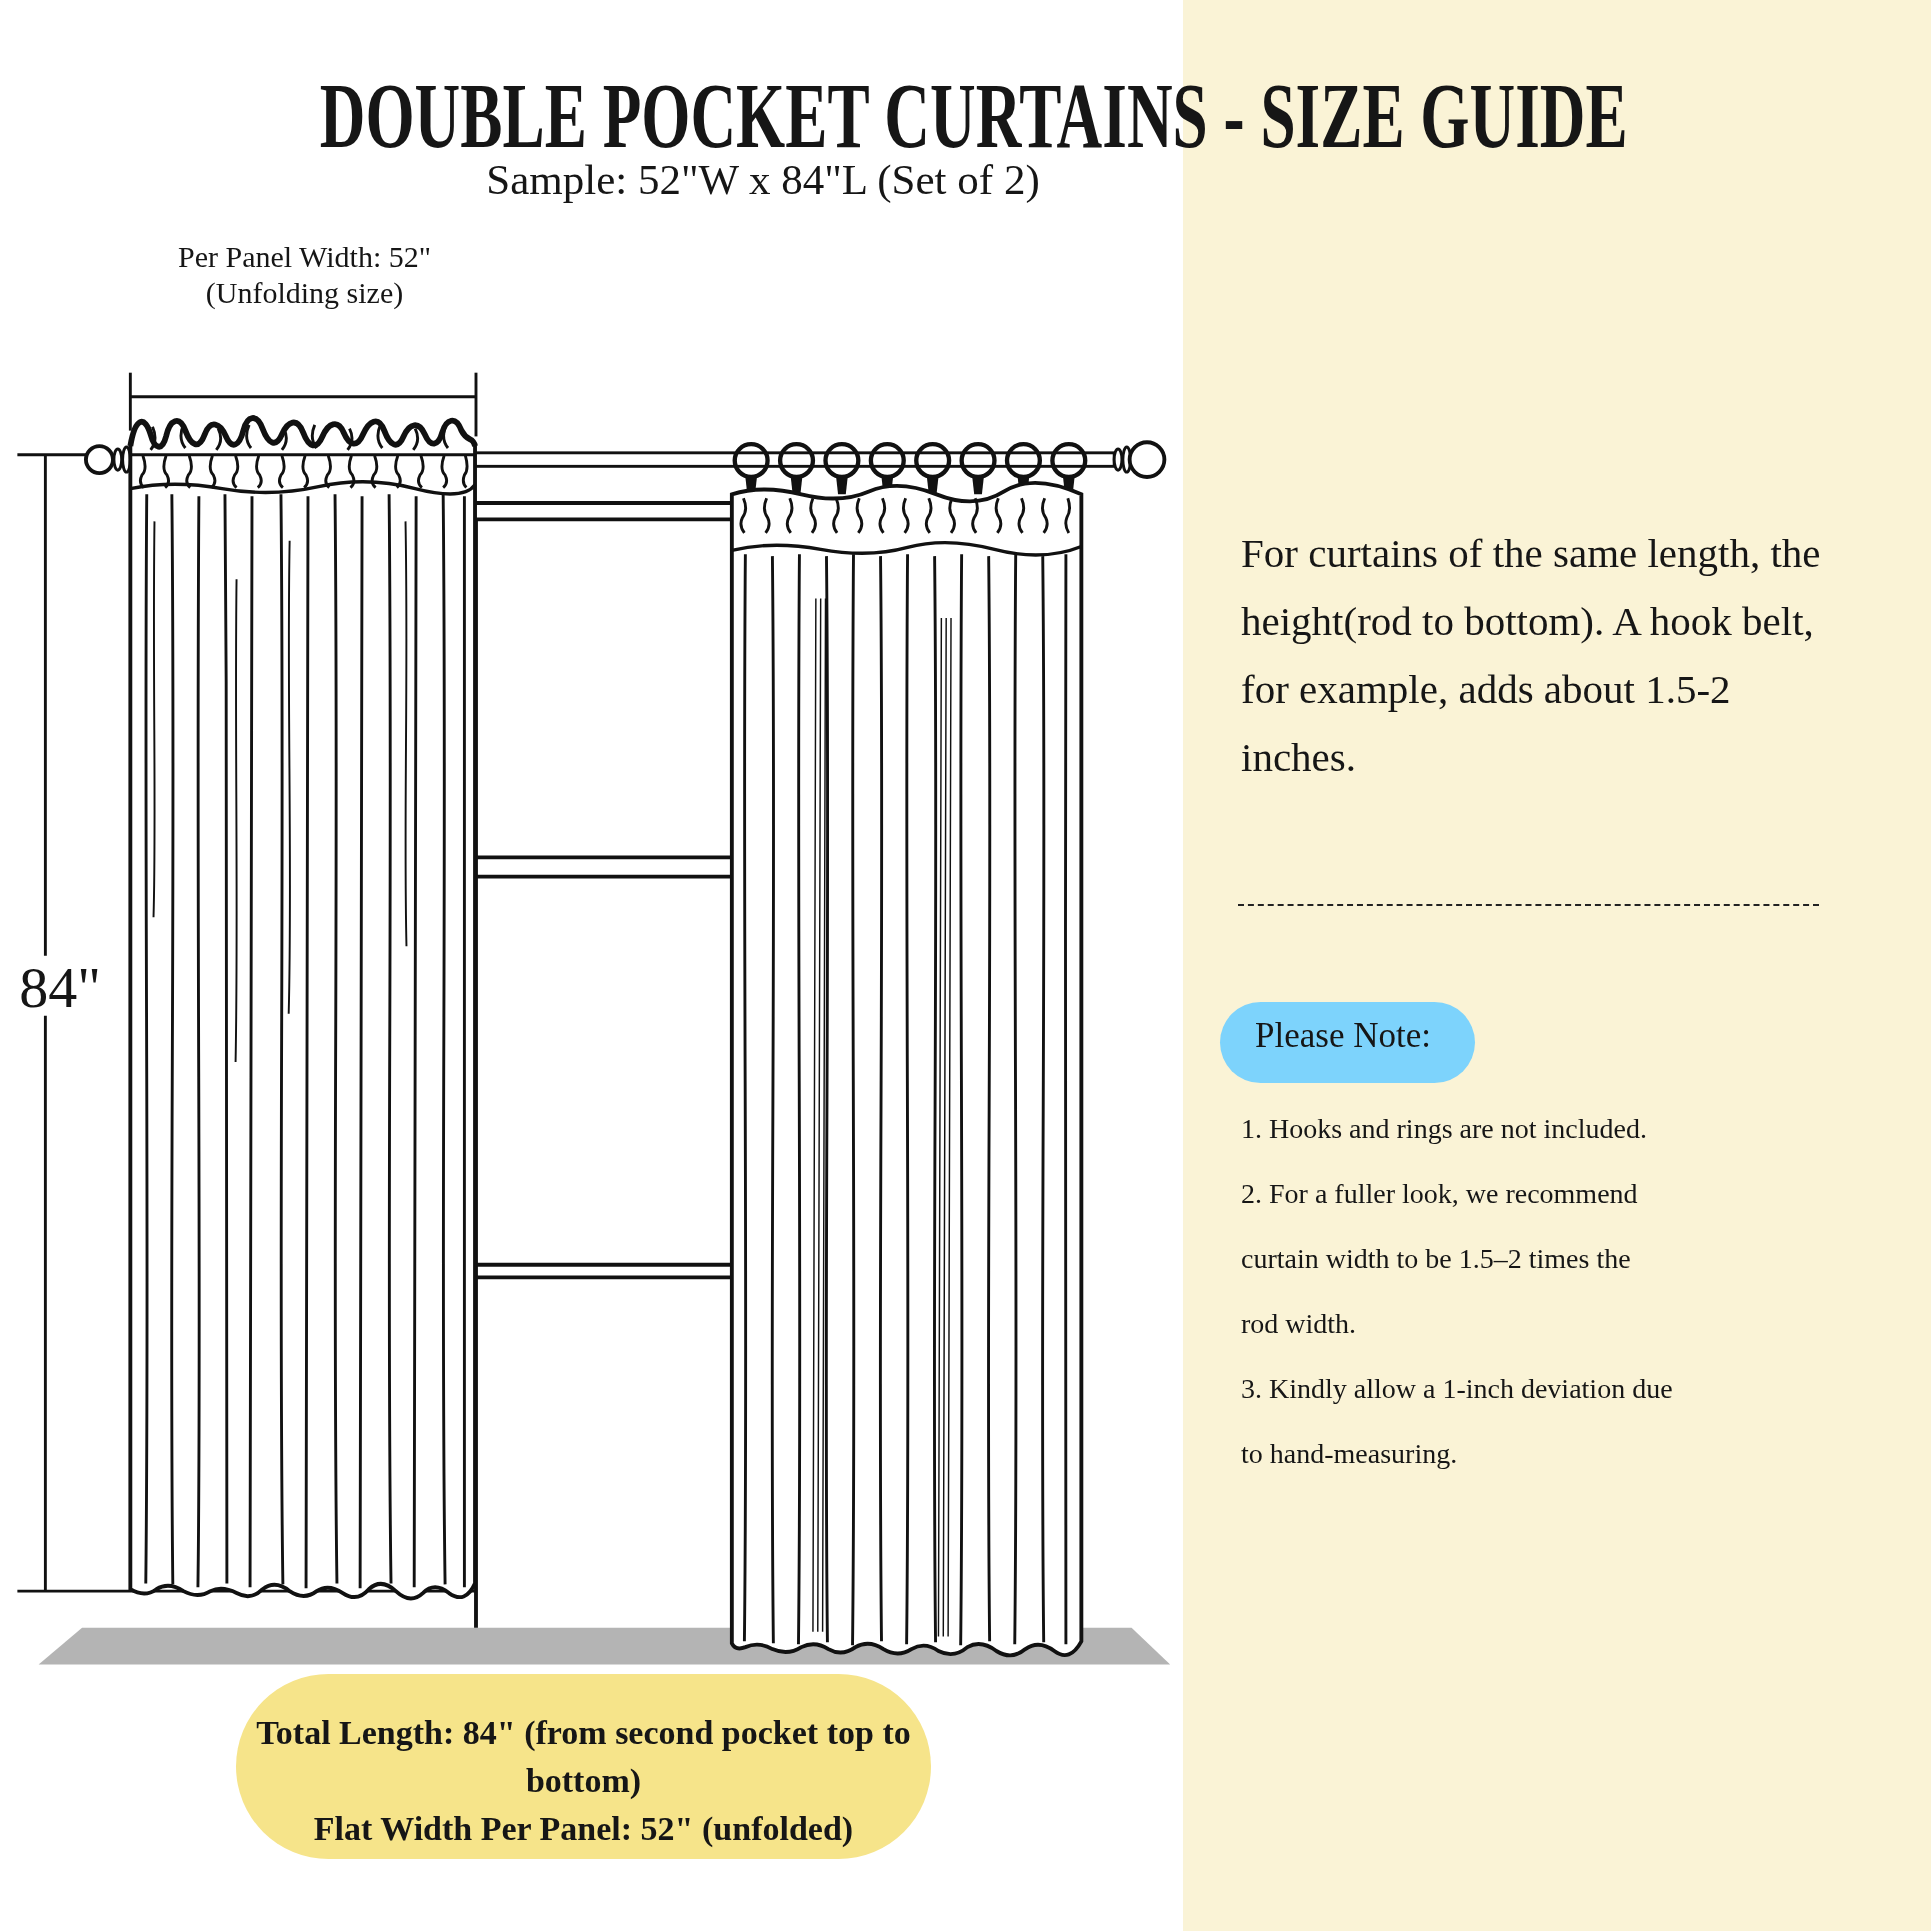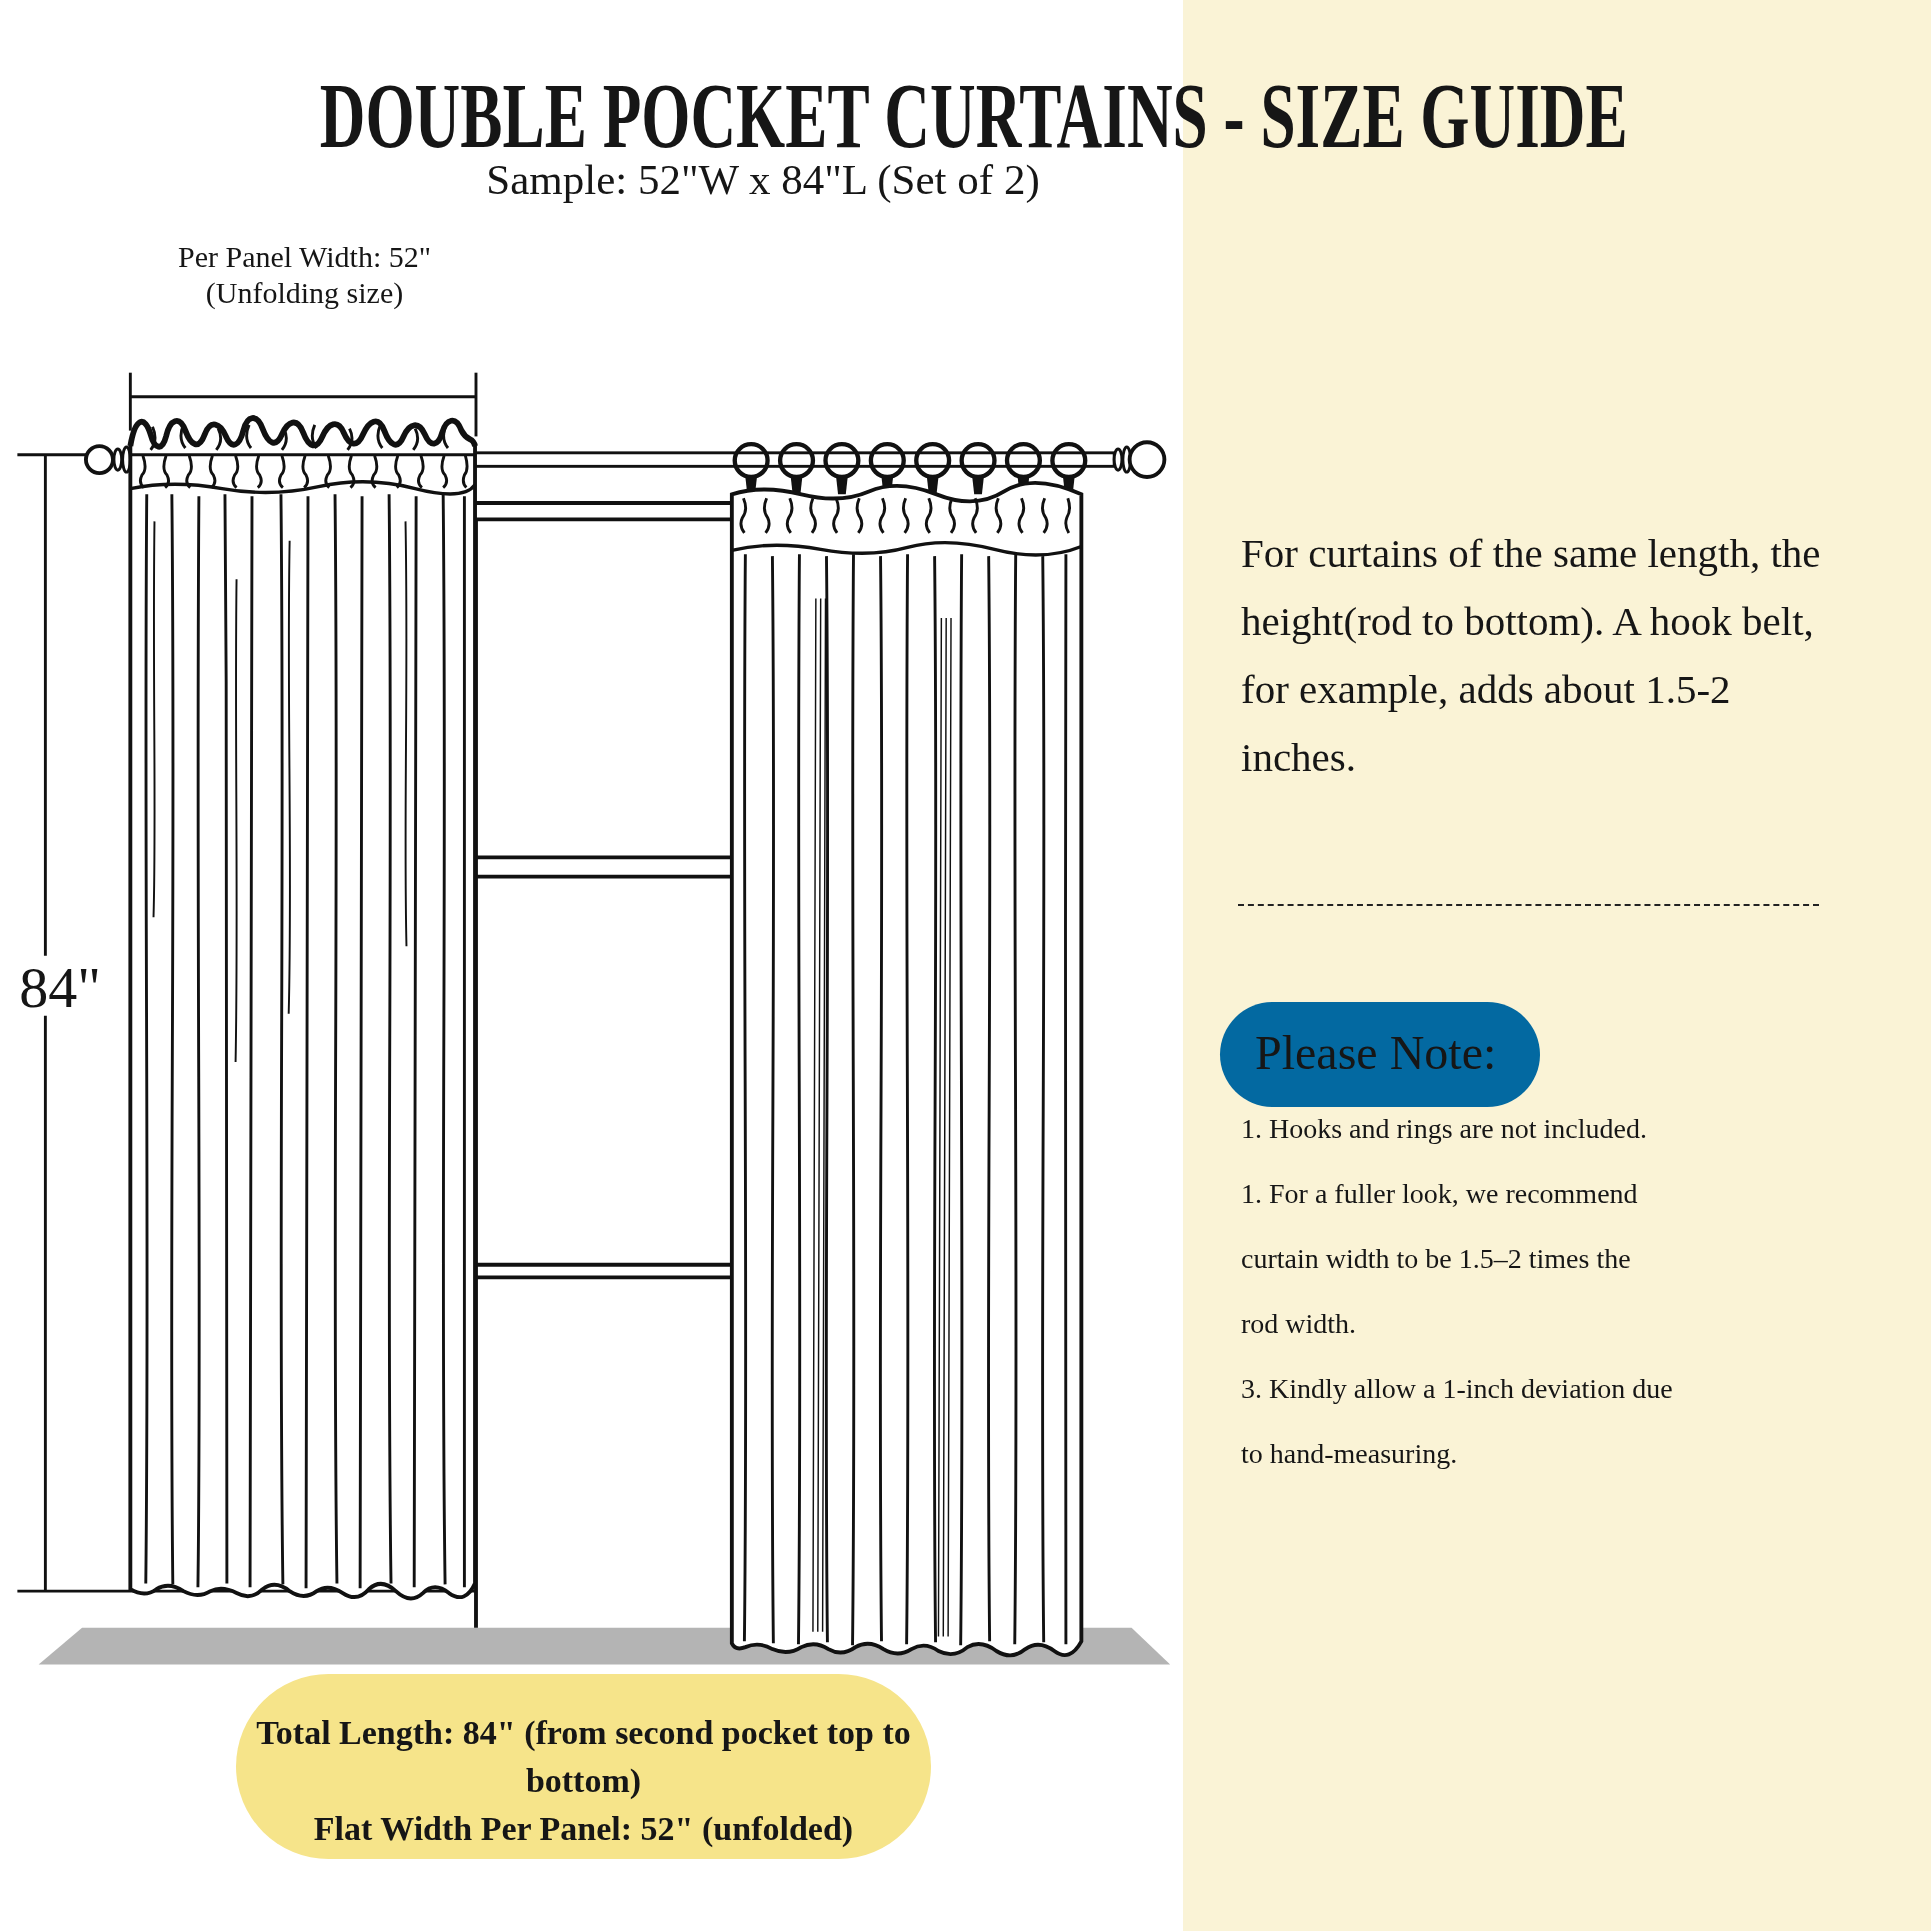--- a/index.html
+++ b/index.html
@@ -7,21 +7,21 @@
   .page{position:relative;width:1931px;height:1931px;background:#ffffff;overflow:hidden;}
   .cream{position:absolute;left:1183px;top:0;width:748px;height:1931px;background:#faf3d6;}
   .abs{position:absolute;}
   .title{top:62px;left:12px;width:1541px;text-align:center;font-weight:bold;font-size:93px;letter-spacing:0px;white-space:nowrap;}
   .title .squeeze{display:inline-block;transform:scaleX(0.68);transform-origin:center;}
   .subtitle{top:155px;left:280px;width:966px;text-align:center;font-size:43px;}
   .ppw{top:239px;left:116px;width:377px;text-align:center;font-size:30px;line-height:36px;}
   .h84{top:954px;left:19.3px;font-size:58px;}
   .para{top:519px;left:1241px;width:637px;font-size:41px;line-height:68px;}
   .divider{top:904px;left:1238px;width:581px;height:0;border-top:2.9px dashed #222;}
-  .notepill{top:1002px;left:1220px;background:#0369a1;border-radius:56px;padding:23px 44px 27px 35px;font-size:48px;}
+  .notepill{top:1002px;left:1220px;background:#7dd3fc;border-radius:56px;padding:14px 44px 27px 35px;font-size:35px;}
   .list{top:1096px;left:1241px;width:666px;font-size:28px;line-height:65px;}
   .bottompill{top:1674px;left:236px;width:695px;height:185px;background:#f6e48a;border-radius:93px;box-sizing:border-box;padding-top:35px;text-align:center;font-weight:bold;font-size:34px;line-height:48px;}
   svg{position:absolute;left:0;top:0;}
   .ln{stroke:#111;fill:none;}
 </style>
 </head>
 <body>
 
 <div class="page">
   <div class="cream"></div>
@@ -190,21 +190,21 @@
     </div>
 
   <div class="abs divider"></div>
 
   <div class="abs notepill">
     <span>Please Note:</span>
   </div>
 
   <div class="abs list">
       <div>1. Hooks and rings are not included.</div>
-      <div>1. For a fuller look, we recommend</div>
+      <div>2. For a fuller look, we recommend</div>
       <div>curtain width to be 1.5–2 times the</div>
       <div>rod width.</div>
       <div>3. Kindly allow a 1-inch deviation due</div>
       <div>to hand-measuring.</div>
     </div>
 
   <div class="abs bottompill">
       <div>Total Length: 84" (from second pocket top to bottom)</div>
       <div>Flat Width Per Panel: 52" (unfolded)</div>
     </div>

